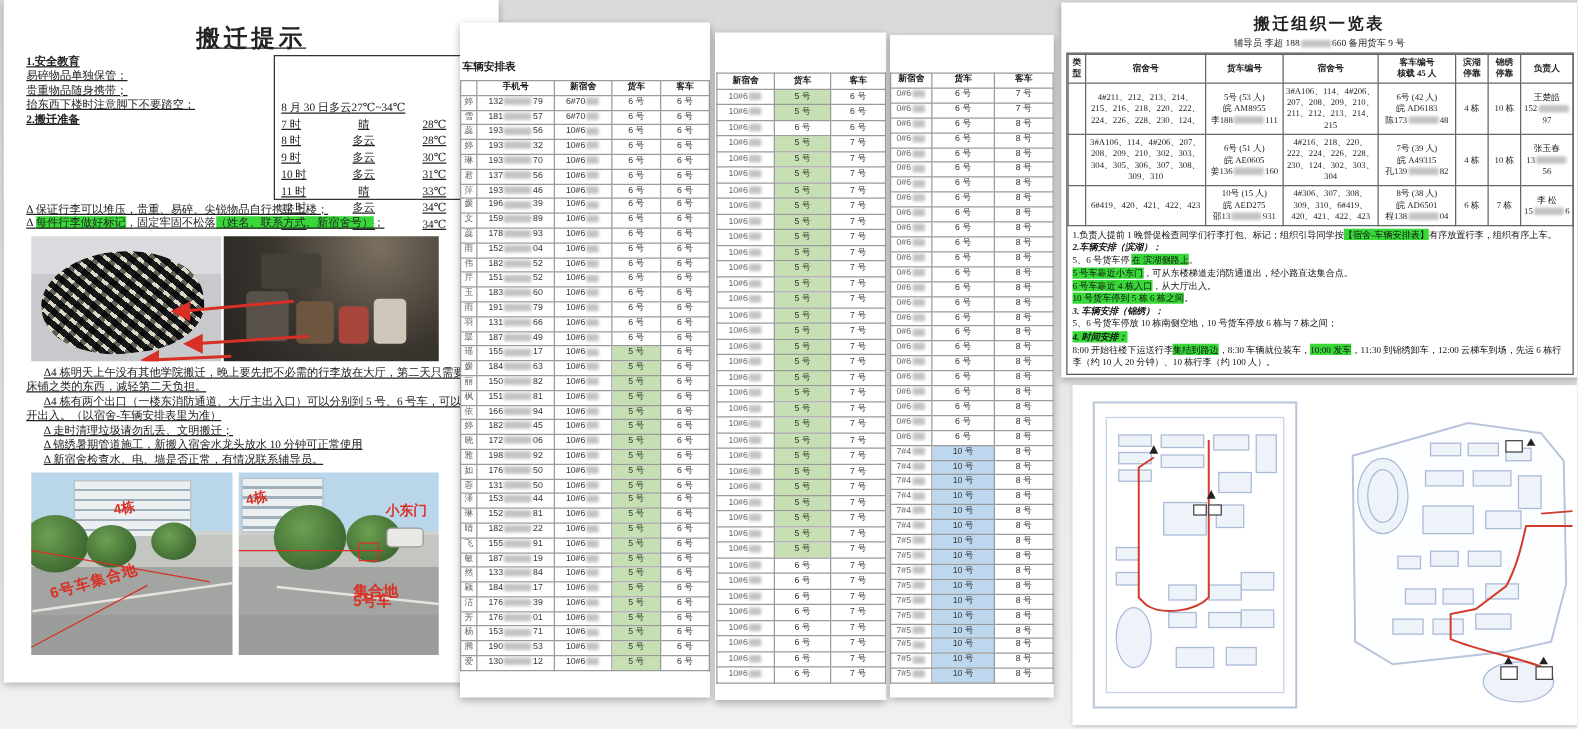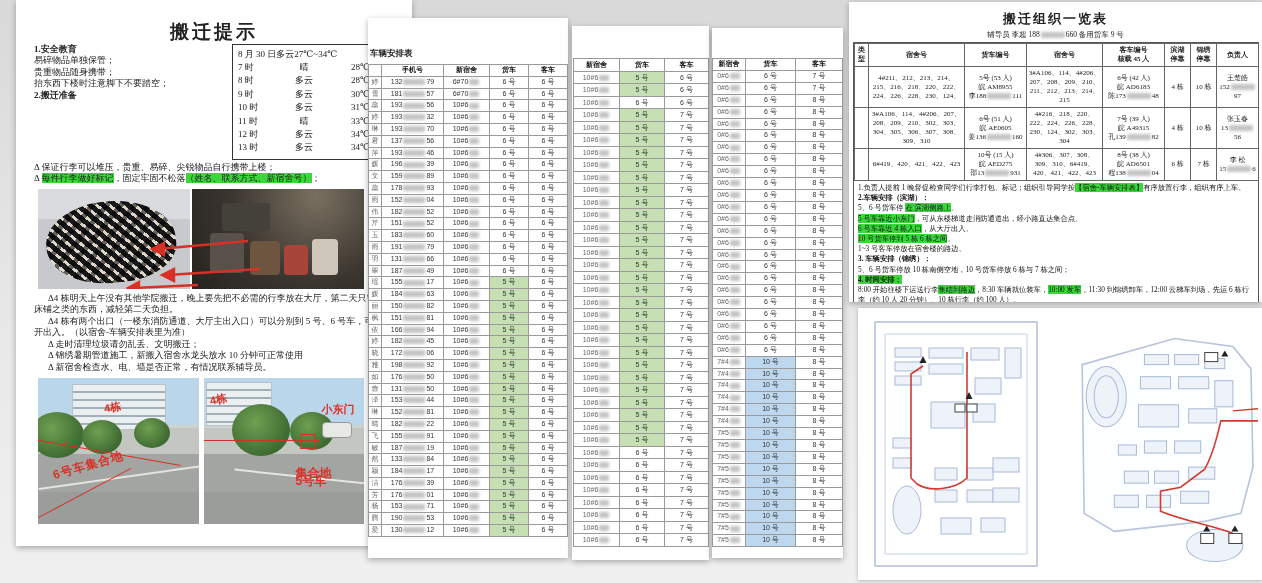--- a/index.html
+++ b/index.html
@@ -4,34 +4,34 @@
 <style>
   html,body{margin:0;padding:0;}
   body{
     width:1262px;height:583px;position:relative;overflow:hidden;
     background:linear-gradient(#d9d9d9,#e9e9e9 60%,#f0f0f0);
     font-family:"Liberation Serif","DejaVu Serif",serif;color:#222;
   }
   .page{position:absolute;background:#fff;box-shadow:0 2px 6px rgba(0,0,0,.3);overflow:hidden;}
 
   
-  #p1{left:16px;top:12;width:396px;height:546px;font-size:9px;line-height:11.5px;}
+  #p1{left:3px;top:12;width:396px;height:546px;font-size:9px;line-height:11.5px;text-decoration:underline;}
   #p1 .title{text-align:center;font-size:19px;font-weight:bold;letter-spacing:3px;margin-top:26px;}
   .p1top{display:flex;margin:6px 18px 0 18px;}
   .p1left{width:188px;}
   .sechead{font-weight:bold;}
   .weather{margin-left:auto;width:150px;border:1.5px solid #333;padding:3px 5px;font-size:9px;height:108px;}
   .wrow{display:flex;line-height:13.4px;}
   .wrow .wc1{width:46px;}
   .wrow .wc2{width:40px;text-align:center;}
   .wrow .wc3{width:46px;text-align:right;}
-  .wdate{display:flex;line-height:13.4px;}
+  .wdate{display:flex;line-height:13.4px;margin-top:32px;}
   .bwide{margin:2px 18px 0 18px;}
   .hl{background:#39d839;}
-  .bb{font-weight:bold;}
+  .bb{font-weight:bold;font-style:italic;}
 
   .lugwrap{position:relative;margin:4px 22px 0 22px;width:326px;height:100px;}
   .lug1{position:absolute;left:0;top:0;width:152px;height:100px;background:linear-gradient(#d9dbde 0 30%,#c7c9cc 30% 100%);overflow:hidden;}
   .bag{position:absolute;left:8px;top:12px;width:130px;height:82px;border-radius:48% 52% 42% 50%;transform:rotate(-6deg);
        background:repeating-linear-gradient(45deg,#17181a 0 5px,#ddd6c6 5px 8px),repeating-linear-gradient(-45deg,rgba(0,0,0,.55) 0 5px,rgba(0,0,0,0) 5px 11px);background-blend-mode:multiply;}
   .lug2{position:absolute;left:154px;top:0;width:172px;height:100px;background:radial-gradient(circle at 72% 8%,#7a7060,#3a352f 55%,#262320);overflow:hidden;}
   .blob{position:absolute;border-radius:4px;}
   .lugarrows{position:absolute;left:0;top:0;width:326px;height:100px;pointer-events:none;}
 
   .bullets2{margin:4px 18px 0 18px;}
@@ -992,21 +992,20 @@
           </tr>
         </tbody>
     </table>
     <div class="notes">
         <div class="note"><span class="">1.负责人提前 1 晚督促检查同学们行李打包、标记；组织引导同学按</span><span class="hl">【宿舍-车辆安排表】</span><span class="">有序放置行李，组织有序上车。</span></div>
         <div class="note"><span class=" bb">2.车辆安排（滨湖）：</span></div>
         <div class="note"><span class="">5、6 号货车停 </span><span class="hl">在 滨湖侧路上</span><span class="">。</span></div>
         <div class="note"><span class="hl">5 号车靠近小东门</span><span class="">，可从东楼梯道走消防通道出，经小路直达集合点。</span></div>
         <div class="note"><span class="hl">6 号车靠近 4 栋入口</span><span class="">，从大厅出入。</span></div>
         <div class="note"><span class="hl">10 号货车停到 5 栋 6 栋之间</span><span class="">。</span></div>
-        <div class="note"><span class="">1~3 号客车停放在宿舍楼的路边。</span></div>
         <div class="note"><span class=" bb">3. 车辆安排（锦绣）：</span></div>
         <div class="note"><span class="">5、6 号货车停放 10 栋南侧空地，10 号货车停放 6 栋与 7 栋之间；</span></div>
         <div class="note"><span class="hl bb">4. 时间安排：</span></div>
         <div class="note"><span class="">8:00 开始往楼下运送行李</span><span class="hl">集结到路边</span><span class="">，8:30 车辆就位装车，</span><span class="hl">10:00 发车</span><span class="">，11:30 到锦绣卸车，12:00 云梯车到场，先运 6 栋行李（约 10 人 20 分钟）、10 栋行李（约 100 人）。</span></div>
       </div>
   </div>
 </div>
 
 <div class="page" id="mappanel">
   <svg class="mapsvg" style="left:10px;top:10px;" width="176" height="252" viewBox="0 0 170 252">

